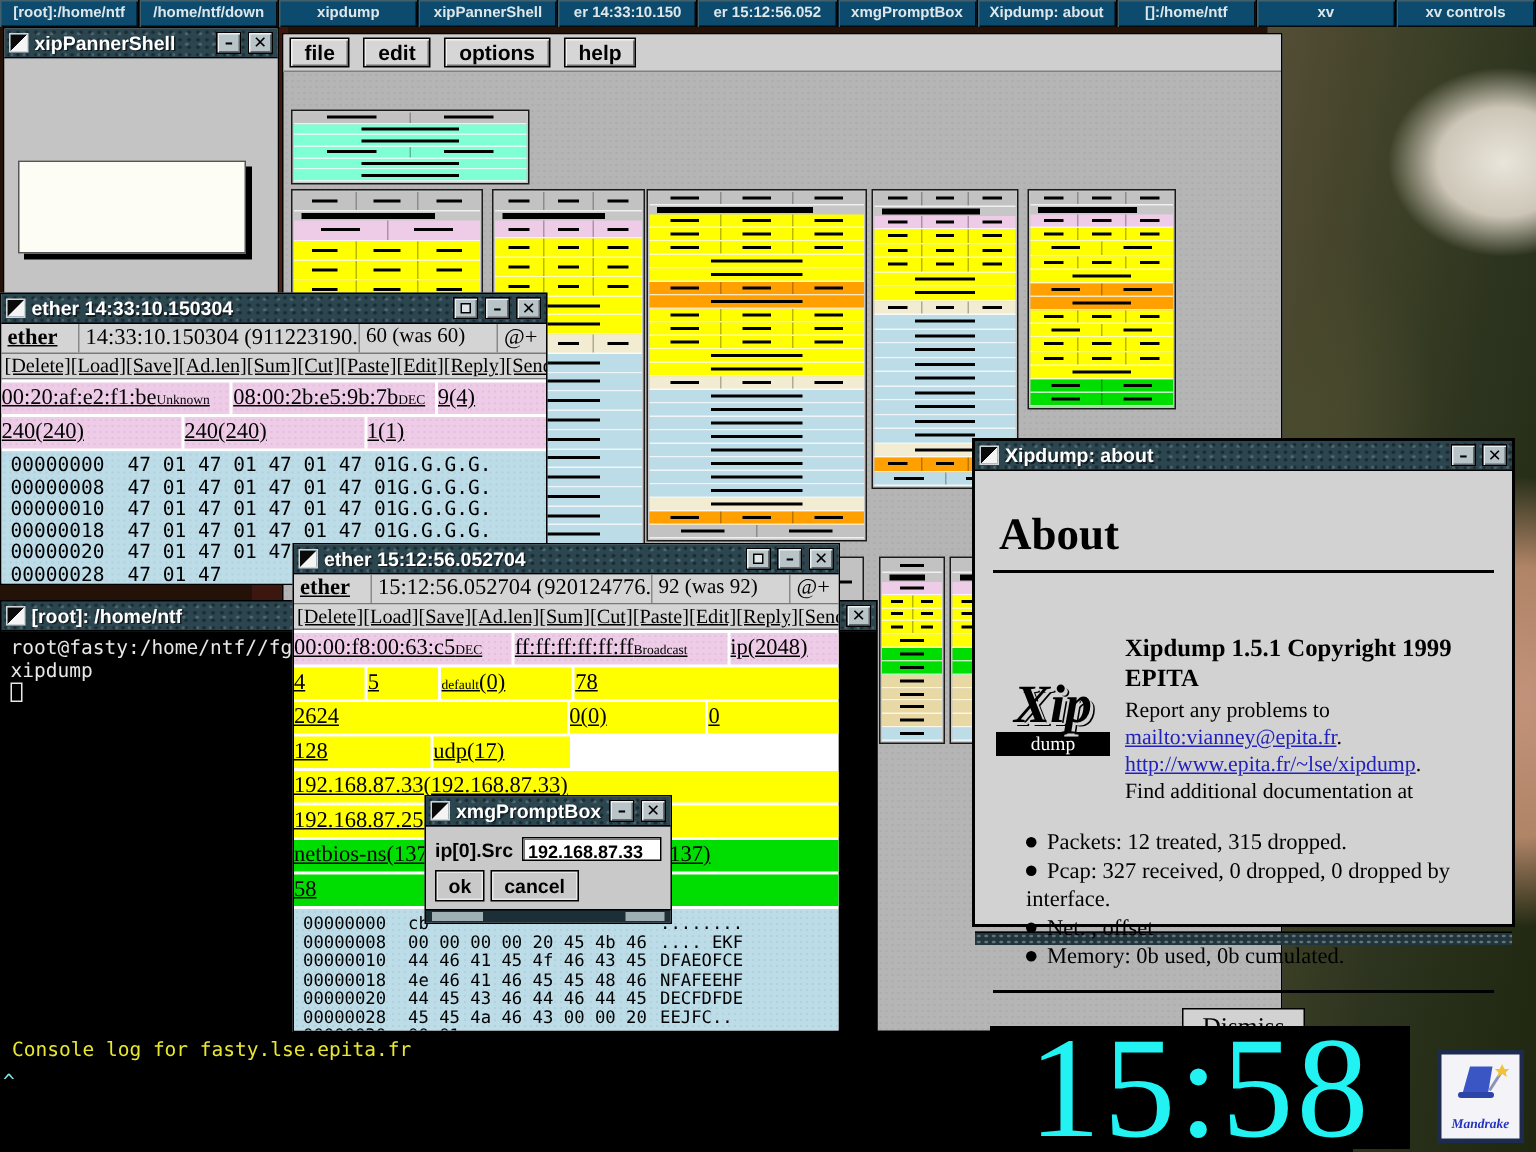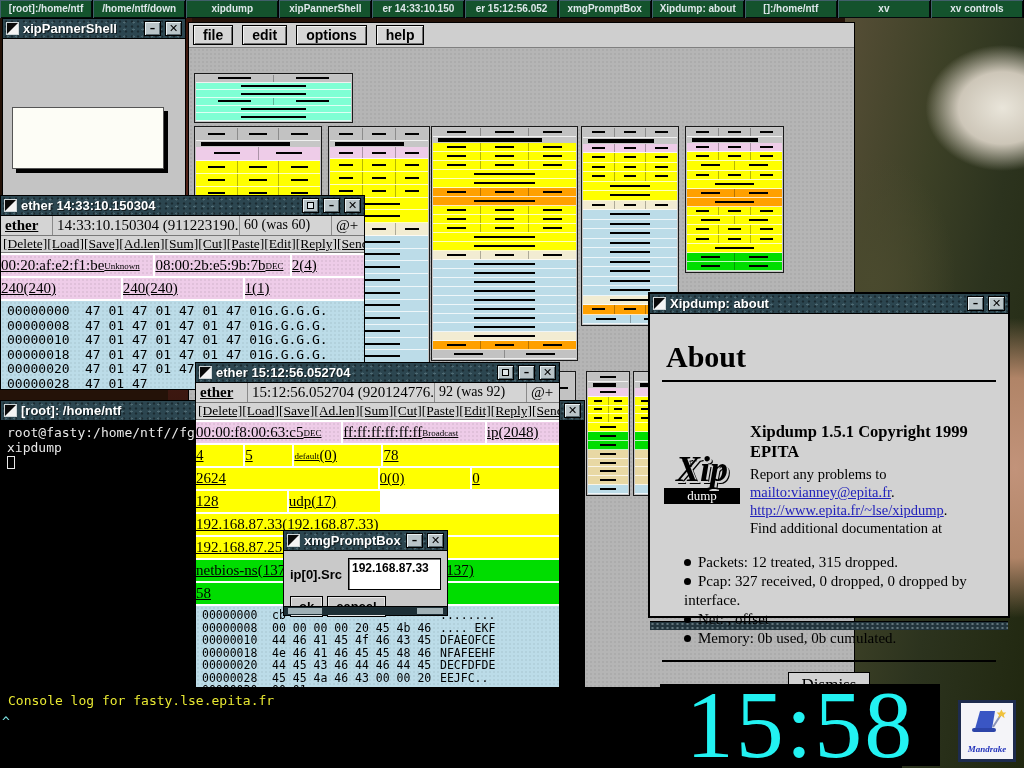--- a/index.html
+++ b/index.html
@@ -31,21 +31,21 @@
     background:linear-gradient(135deg,#0a0a0a 49%,#f4f4f4 51%); }
   .title-text { color:#fff; font:bold 13px "Liberation Sans",sans-serif; flex:1;
     white-space:nowrap; overflow:hidden; text-shadow:1px 1px 0 rgba(0,0,0,.6); }
   .tbtn { width:17px; height:15px; flex:0 0 17px; background:#b9c4c8; border:1px solid #000;
     box-shadow:inset 1px 1px 0 #e9f1f3, inset -1px -1px 0 #5c6c72;
     color:#000; font:bold 11px "DejaVu Sans",sans-serif; line-height:13px; text-align:center; }
   .tbtn .sq { display:block; width:7px; height:7px; border:1px solid #000; margin:3px auto 0; background:#dfe6e8; }
 
   
   #taskbar { position:absolute; left:0; top:0; width:1024px; height:18px; display:flex;
-    background:#14532d; z-index:60; }
+    background:#0c4a6e; z-index:60; }
   .taskbtn { flex:1; border-right:1px solid #000;
     box-shadow:inset 1px 1px 0 #41606b, inset -1px -1px 0 #04090c;
     color:#dde7ea; font:bold 10px "Liberation Sans",sans-serif; line-height:17px;
     text-align:center; white-space:nowrap; overflow:hidden; }
 
   
   #mainwin { left:188px; top:22px; width:667px; height:666px; background:#b5b5b5; }
   #menubar { height:25px; background:#cfcfcf; border-bottom:1px solid #808080;
     display:flex; gap:9px; padding:2px 4px; }
   .menu-btn { background:#d6d6d6; border:1px solid #000;
@@ -106,21 +106,21 @@
 
   
   #xterm { left:0; top:400px; width:585px; height:288px; background:#000; }
   #xterm .body { padding:4px 6px; font:13px "DejaVu Sans Mono",monospace; color:#e8e8e8; }
   .cursor { display:inline-block; width:8px; height:13px; border:1px solid #e8e8e8; vertical-align:-2px; }
 
   
   #prompt { left:283px; top:530px; width:165px; height:86px; background:#c9c9c9; }
   #prompt .row1 { display:flex; align-items:center; gap:6px; padding:7px 6px 4px; }
   #prompt .plabel { font:bold 13px "Liberation Sans",sans-serif; }
-  #prompt .pinput { width:96px; height:32px; background:#fff; border:1px solid #000;
+  #prompt .pinput { width:96px; height:16px; background:#fff; border:1px solid #000;
     box-shadow:inset 1px 1px 0 #777; font:bold 12px "Liberation Sans",sans-serif; padding:2px 3px;
     white-space:nowrap; overflow:hidden; }
   #prompt .row2 { display:flex; gap:4px; padding:2px 6px; }
   .pbtn { background:#c9c9c9; border:1px solid #000; box-shadow:0 0 0 1px #e8e8e8 inset;
     font:bold 13px "Liberation Sans",sans-serif; padding:2px 8px; }
   #prompt .pscroll { position:absolute; left:0; bottom:0; width:100%; height:9px; background:#1d2f36;
     border-top:1px solid #000; }
   #prompt .pscroll i { position:absolute; top:1px; height:6px; background:#9fb0b5; }
 
   
@@ -1176,21 +1176,21 @@
     <div class="frow">
       <div class="cell c-pink" style="flex:0 0 42%">
           <u>00:20:af:e2:f1:be</u>
           <span class="sup">Unknown</span>
         </div>
       <div class="cell c-pink" style="flex:0 0 37%">
           <u>08:00:2b:e5:9b:7b</u>
           <span class="sup">DEC</span>
         </div>
       <div class="cell c-pink" style="flex:1">
-          <u>2(4)</u>
+          <u>9(4)</u>
         </div>
     </div>
     <div class="frow">
       <div class="cell c-pink" style="flex:0 0 33%">
           <u>240(240)</u>
         </div>
       <div class="cell c-pink" style="flex:0 0 33%">
           <u>240(240)</u>
         </div>
       <div class="cell c-pink" style="flex:1">

